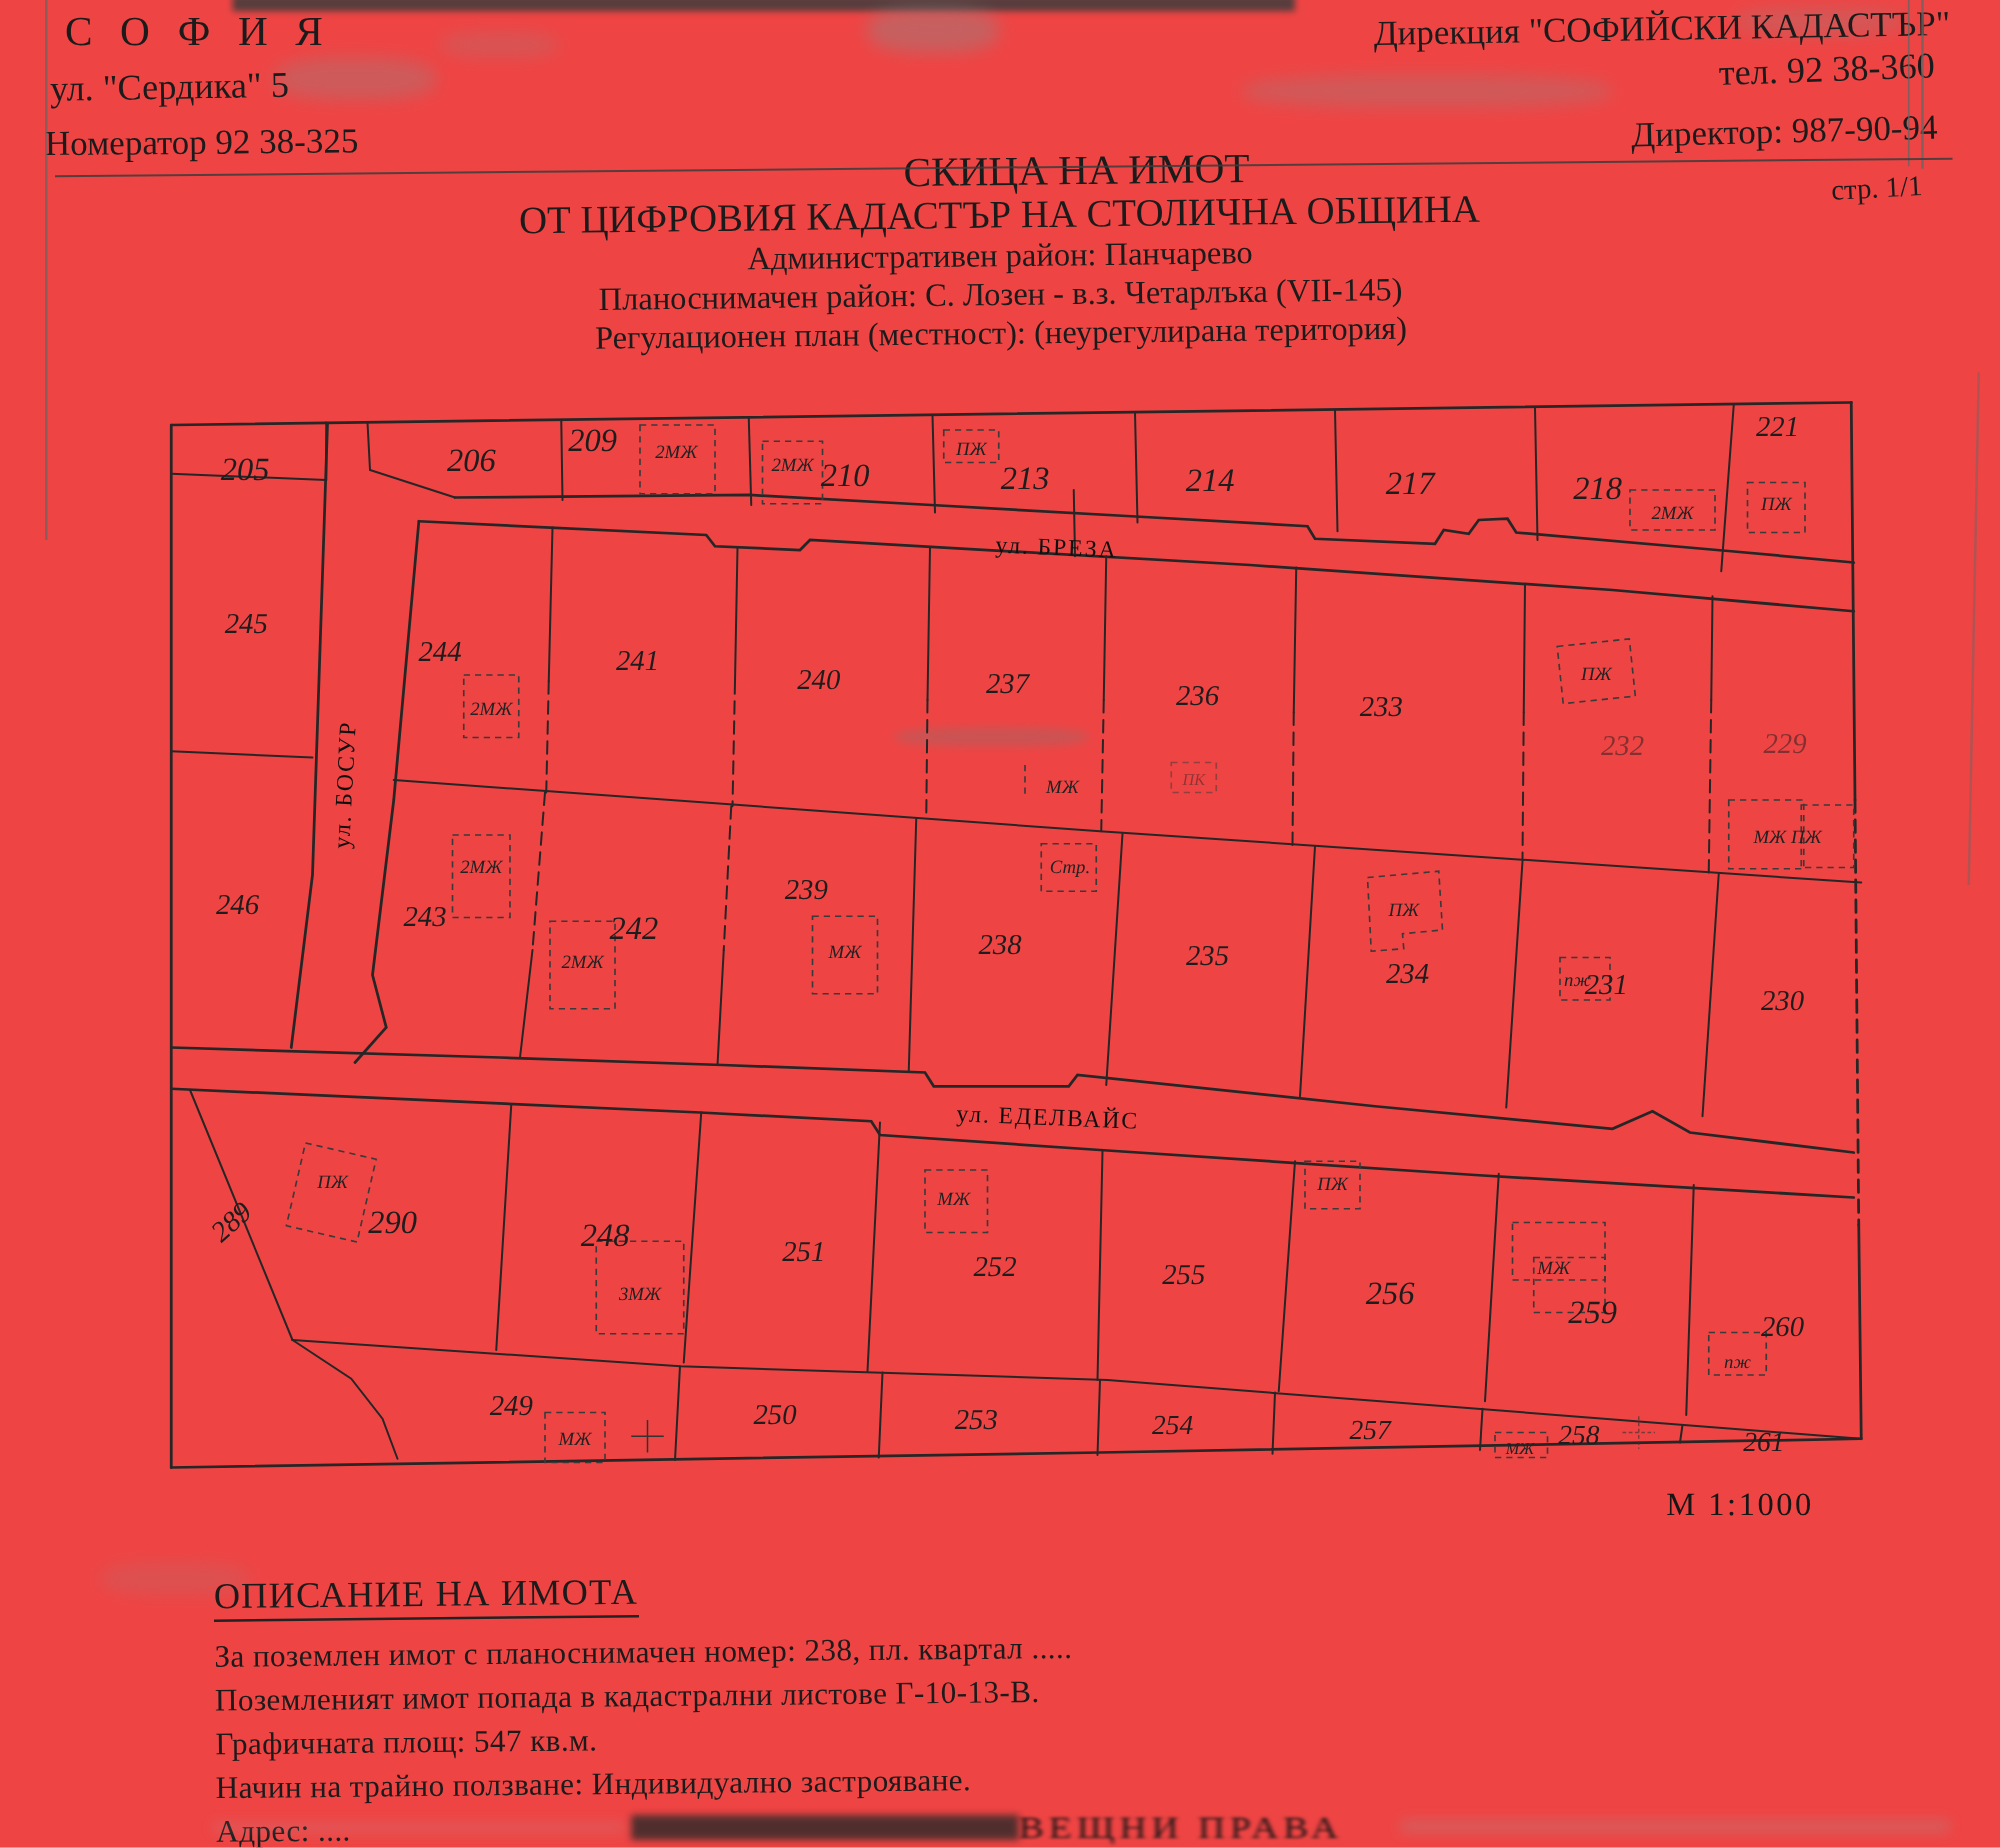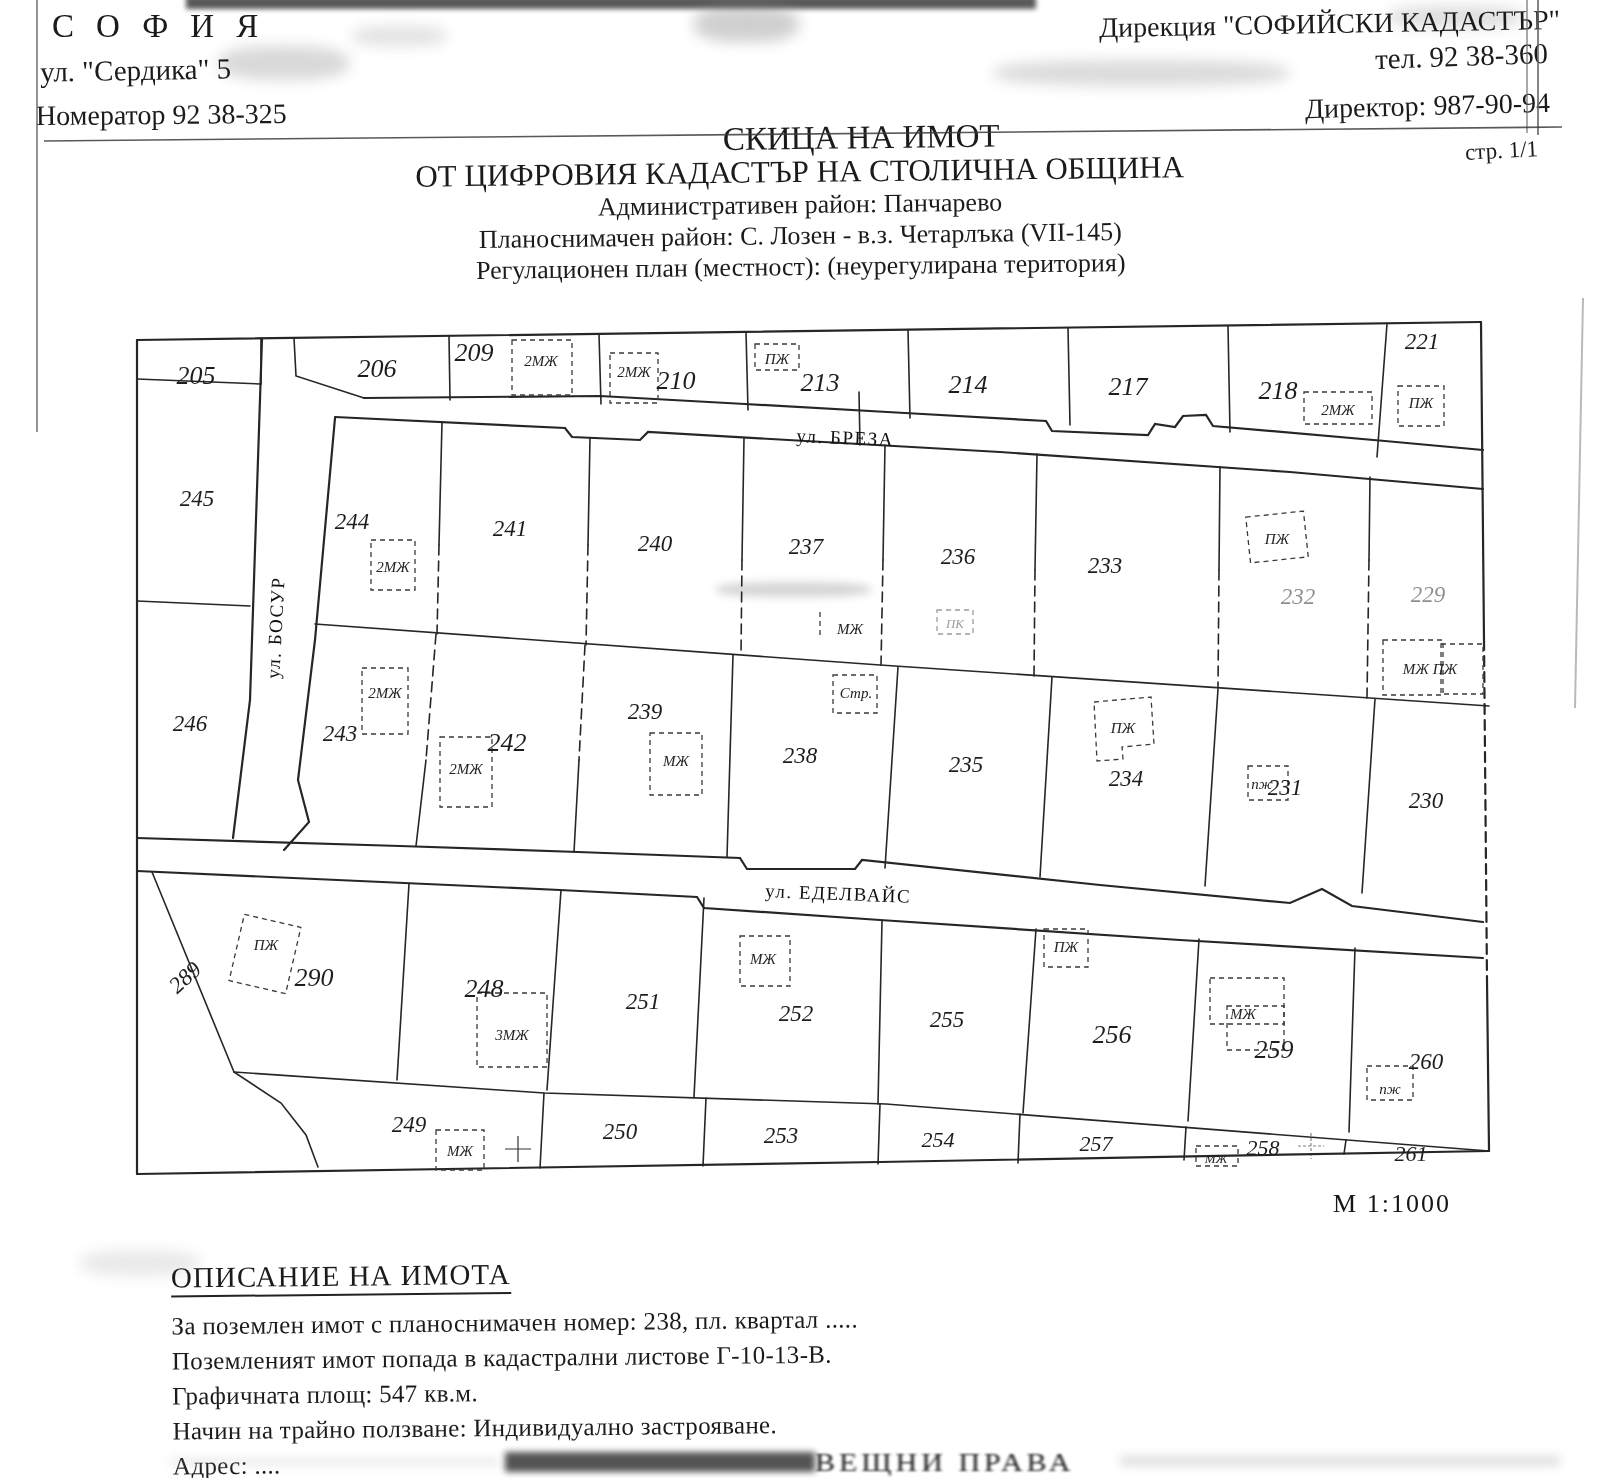--- a/index.html
+++ b/index.html
@@ -1,16 +1,16 @@
 <!DOCTYPE html>
 <html><head>
 <meta charset="utf-8">
 <style>
   html,body{margin:0;padding:0;background:#dcdcdc;}
-  .page{position:relative;width:1600px;height:1478px;background:#ffffff;overflow:hidden;
+  .page{position:relative;width:1600px;height:1478px;background:#ef4444;overflow:hidden;
         font-family:"Liberation Serif",serif;color:#1b1b1b;}
   .abs{position:absolute;white-space:nowrap;}
   
   .city{left:52px;top:8px;font-size:33px;letter-spacing:22px;}
   .hstreet{left:40px;top:54px;font-size:29px;transform:rotate(-1deg);}
   .numerator{left:36px;top:99px;font-size:28px;transform:rotate(-.5deg);}
   .directorate{right:40px;top:8px;font-size:28px;transform:rotate(-1deg);}
   .phone{right:52px;top:40px;font-size:29px;transform:rotate(-2deg);}
   .director{right:50px;top:90px;font-size:28px;transform:rotate(-1.5deg);}
   .pageno{right:62px;top:138px;font-size:23px;transform:rotate(-3deg);}

